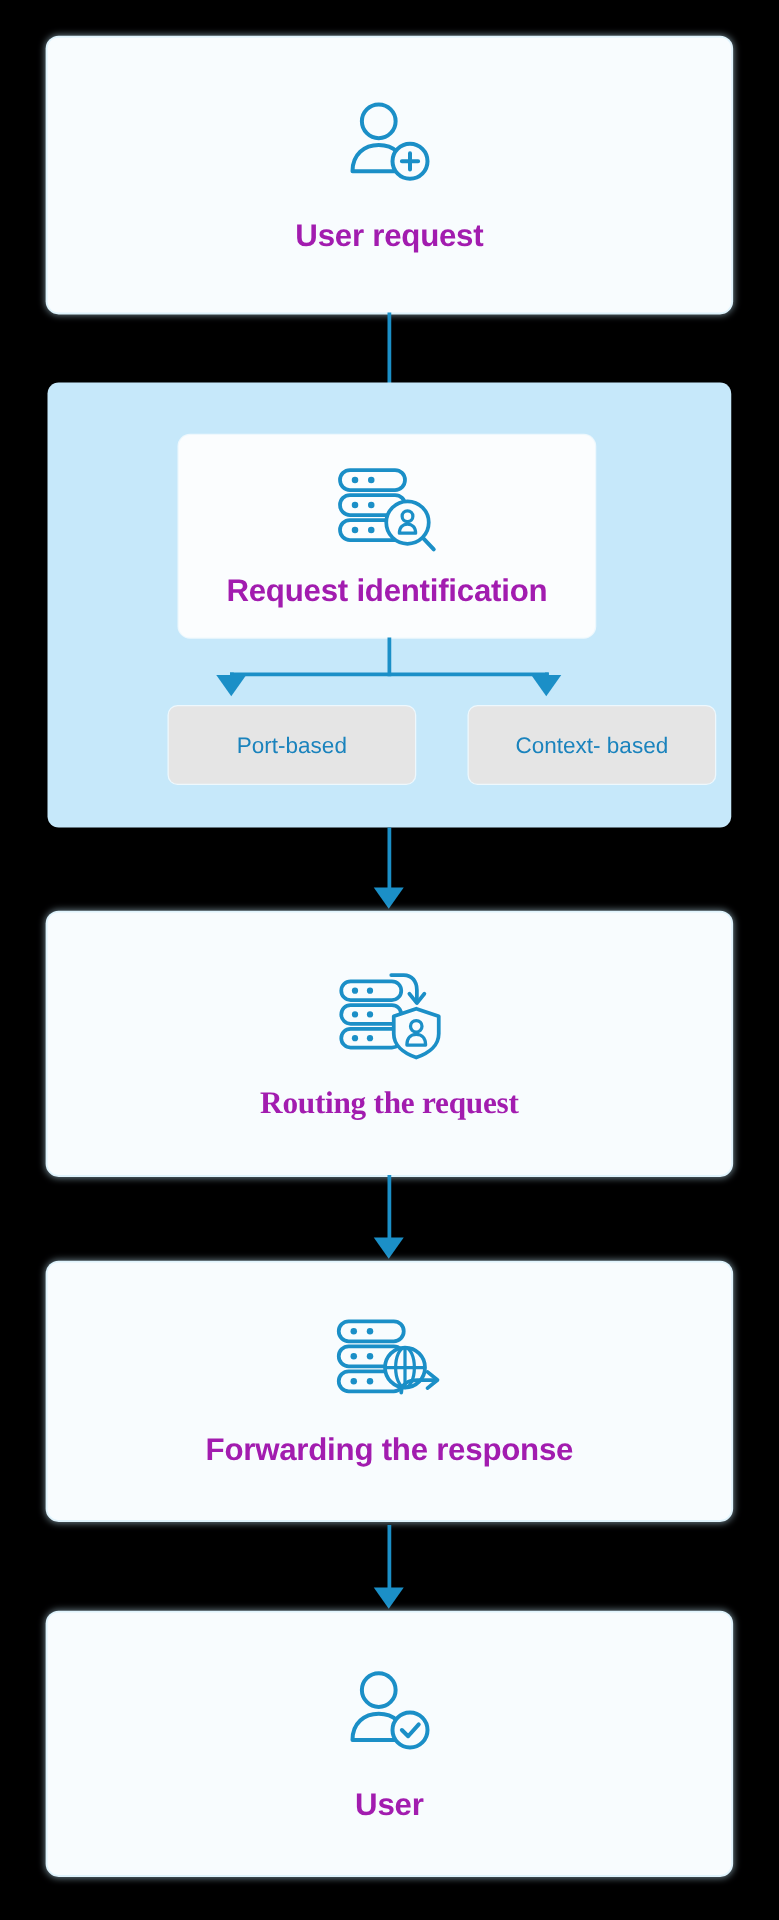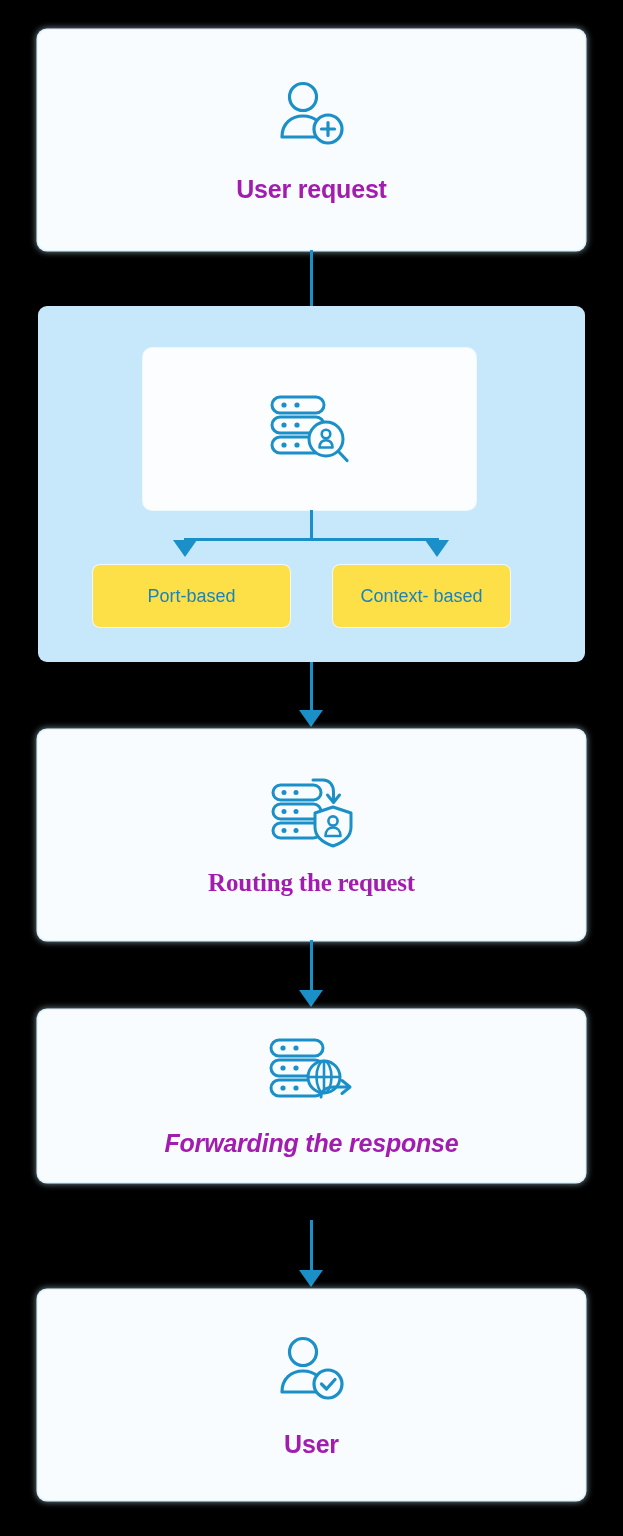--- a/index.html
+++ b/index.html
@@ -40,21 +40,21 @@
     font-weight: bold;
     color: #a21caf;
     letter-spacing: -0.2px;
     text-align: center;
     white-space: nowrap;
   }
 
   
   #card-user-request   { left: 38px; top: 30px;   width: 547px; height: 220px; }
   #card-routing        { left: 38px; top: 730px;  width: 547px; height: 210px; font-family: Liberation Serif, serif; }
-  #card-forwarding     { left: 38px; top: 1010px; width: 547px; height: 172px; font-style: italic; }
+  #card-forwarding     { left: 38px; top: 1010px; width: 547px; height: 206px; }
   #card-user           { left: 38px; top: 1290px; width: 547px; height: 210px; }
 
   #card-user-request .card-title,
   #card-routing .card-title,
   #card-forwarding .card-title,
   #card-user .card-title { font-size: 25px; margin-top: 20px; }
 
   
   #panel-identification {
     position: absolute;
@@ -78,28 +78,29 @@
   }
   #card-request-identification .card-title {
     font-size: 25px;
     margin-top: 14px;
   }
 
   .subcard {
     position: absolute;
     height: 62px;
     border-radius: 7px;
-    background: #fde047;
+    background: #e5e5e5;
     display: flex;
     align-items: center;
     justify-content: center;
     box-shadow: 0 0 0 1px #eef8fd;
+    margin-left: 42px;
   }
   #subcard-port    { left: 93px;  top: 565px; width: 197px; }
-  #subcard-context { left: 333px; top: 565px; width: 177px; }
+  #subcard-context { left: 333px; top: 565px; width: 197px; }
 
   .subcard-label {
     font-size: 18px;
     font-weight: normal;
     color: #1a83bd;
     white-space: nowrap;
   }
 
   
   .conn { position: absolute; }
@@ -181,20 +182,21 @@
         <circle cx="30" cy="33" r="2.6" fill="#1b8fc7"></circle>
         <rect x="5" y="45" width="52" height="16" rx="8" stroke="#1b8fc7" stroke-width="3"></rect>
         <circle cx="17" cy="53" r="2.6" fill="#1b8fc7"></circle>
         <circle cx="30" cy="53" r="2.6" fill="#1b8fc7"></circle>
         <circle cx="59" cy="47" r="17" stroke="#1b8fc7" stroke-width="3" fill="#fbfdfe"></circle>
         <circle cx="59" cy="42" r="4.3" stroke="#1b8fc7" stroke-width="2.6"></circle>
         <path d="M52.5 55.5 C52.5 50.6 55.4 48.2 59 48.2 C62.6 48.2 65.5 50.6 65.5 55.5 Z" stroke="#1b8fc7" stroke-width="2.6" stroke-linejoin="round" fill="none"></path>
         <path d="M71.5 59.5 L80 68.5" stroke="#1b8fc7" stroke-width="3.2" stroke-linecap="round"></path>
       </svg>
     </span>
+    <div class="card-title">Request identification</div>
   </div>
 
   <div class="conn">
     <div class="conn-line-v" id="branch-stem"></div>
     <div class="conn-line-h" id="branch-bar"></div>
     <div class="conn-line-v" id="branch-left-line"></div>
     <div class="conn-line-v" id="branch-right-line"></div>
     <div class="arrowhead-down" id="branch-left-head"></div>
     <div class="arrowhead-down" id="branch-right-head"></div>
   </div>

